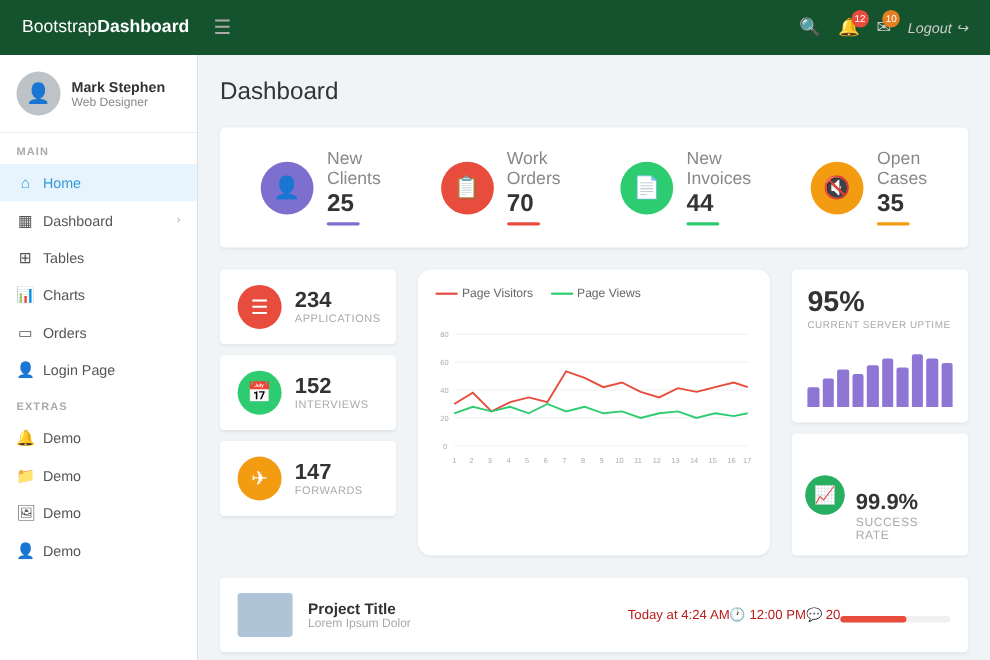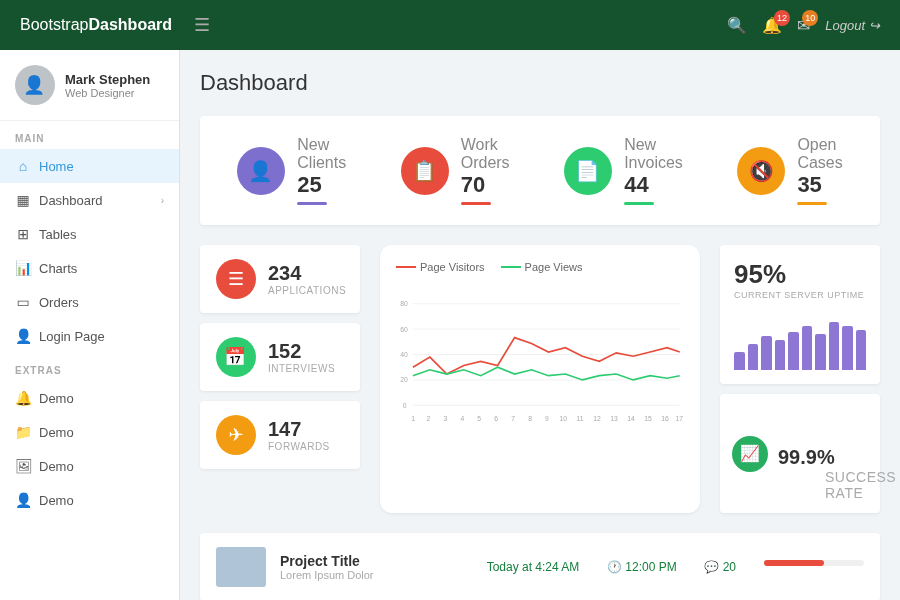--- a/index.html
+++ b/index.html
@@ -181,42 +181,42 @@
     .success-icon {
       width: 36px; height: 36px;
       border-radius: 50%;
       background: #27ae60;
       display: flex; align-items: center; justify-content: center;
       color: #fff;
       font-size: 16px;
       flex-shrink: 0;
     }
     .success-pct { font-size: 20px; font-weight: 700; color: #333; margin-top: 40px; }
-    .success-label { font-size: 14px; color: #aaa; text-transform: uppercase; letter-spacing: 0.5px; margin-left: 47px; }
+    .success-label { font-size: 11px; color: #aaa; text-transform: uppercase; letter-spacing: 0.5px; }
 
     
     .project-card {
       background: #fff;
       border-radius: 4px;
       padding: 14px 16px;
       display: flex;
       align-items: center;
       gap: 14px;
       box-shadow: 0 1px 3px rgba(0,0,0,0.07);
     }
     .project-thumb {
       width: 50px; height: 40px;
       background: #b0c4d8;
       border-radius: 3px;
       flex-shrink: 0;
     }
     .project-info { flex: 1; }
     .project-title { font-size: 14px; font-weight: 600; color: #333; }
     .project-sub { font-size: 11px; color: #aaa; }
-    .project-meta { display: flex; align-items: flex-start; gap: 28px; font-size: 12px; color: #15803d; }
+    .project-meta { display: flex; align-items: flex-end; gap: 0; font-size: 12px; color: #b91c1c; }
     .project-time { font-size: 12px; }
     .project-clock { display: flex; align-items: center; gap: 3px; }
     .project-comments { display: flex; align-items: center; gap: 3px; }
     .progress-bar-wrapper { width: 100px; }
     .progress-bar-bg { background: #f0f0f0; border-radius: 3px; height: 6px; }
     .progress-bar-fill { background: #e74c3c; border-radius: 3px; height: 6px; }
   </style>
 </head>
 <body>
 

